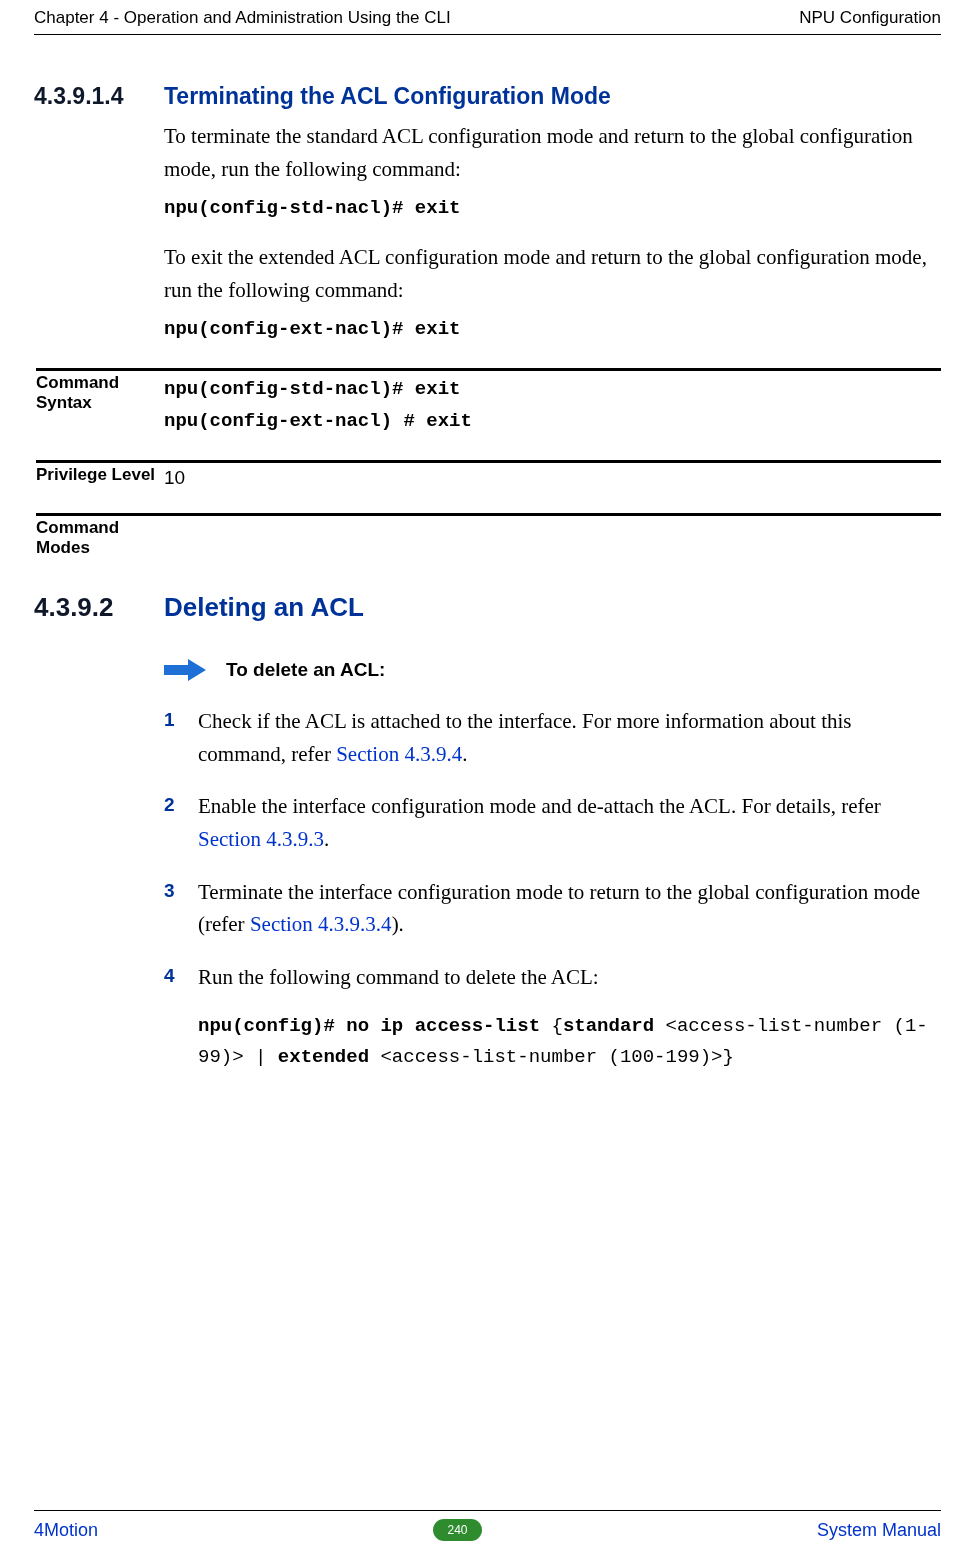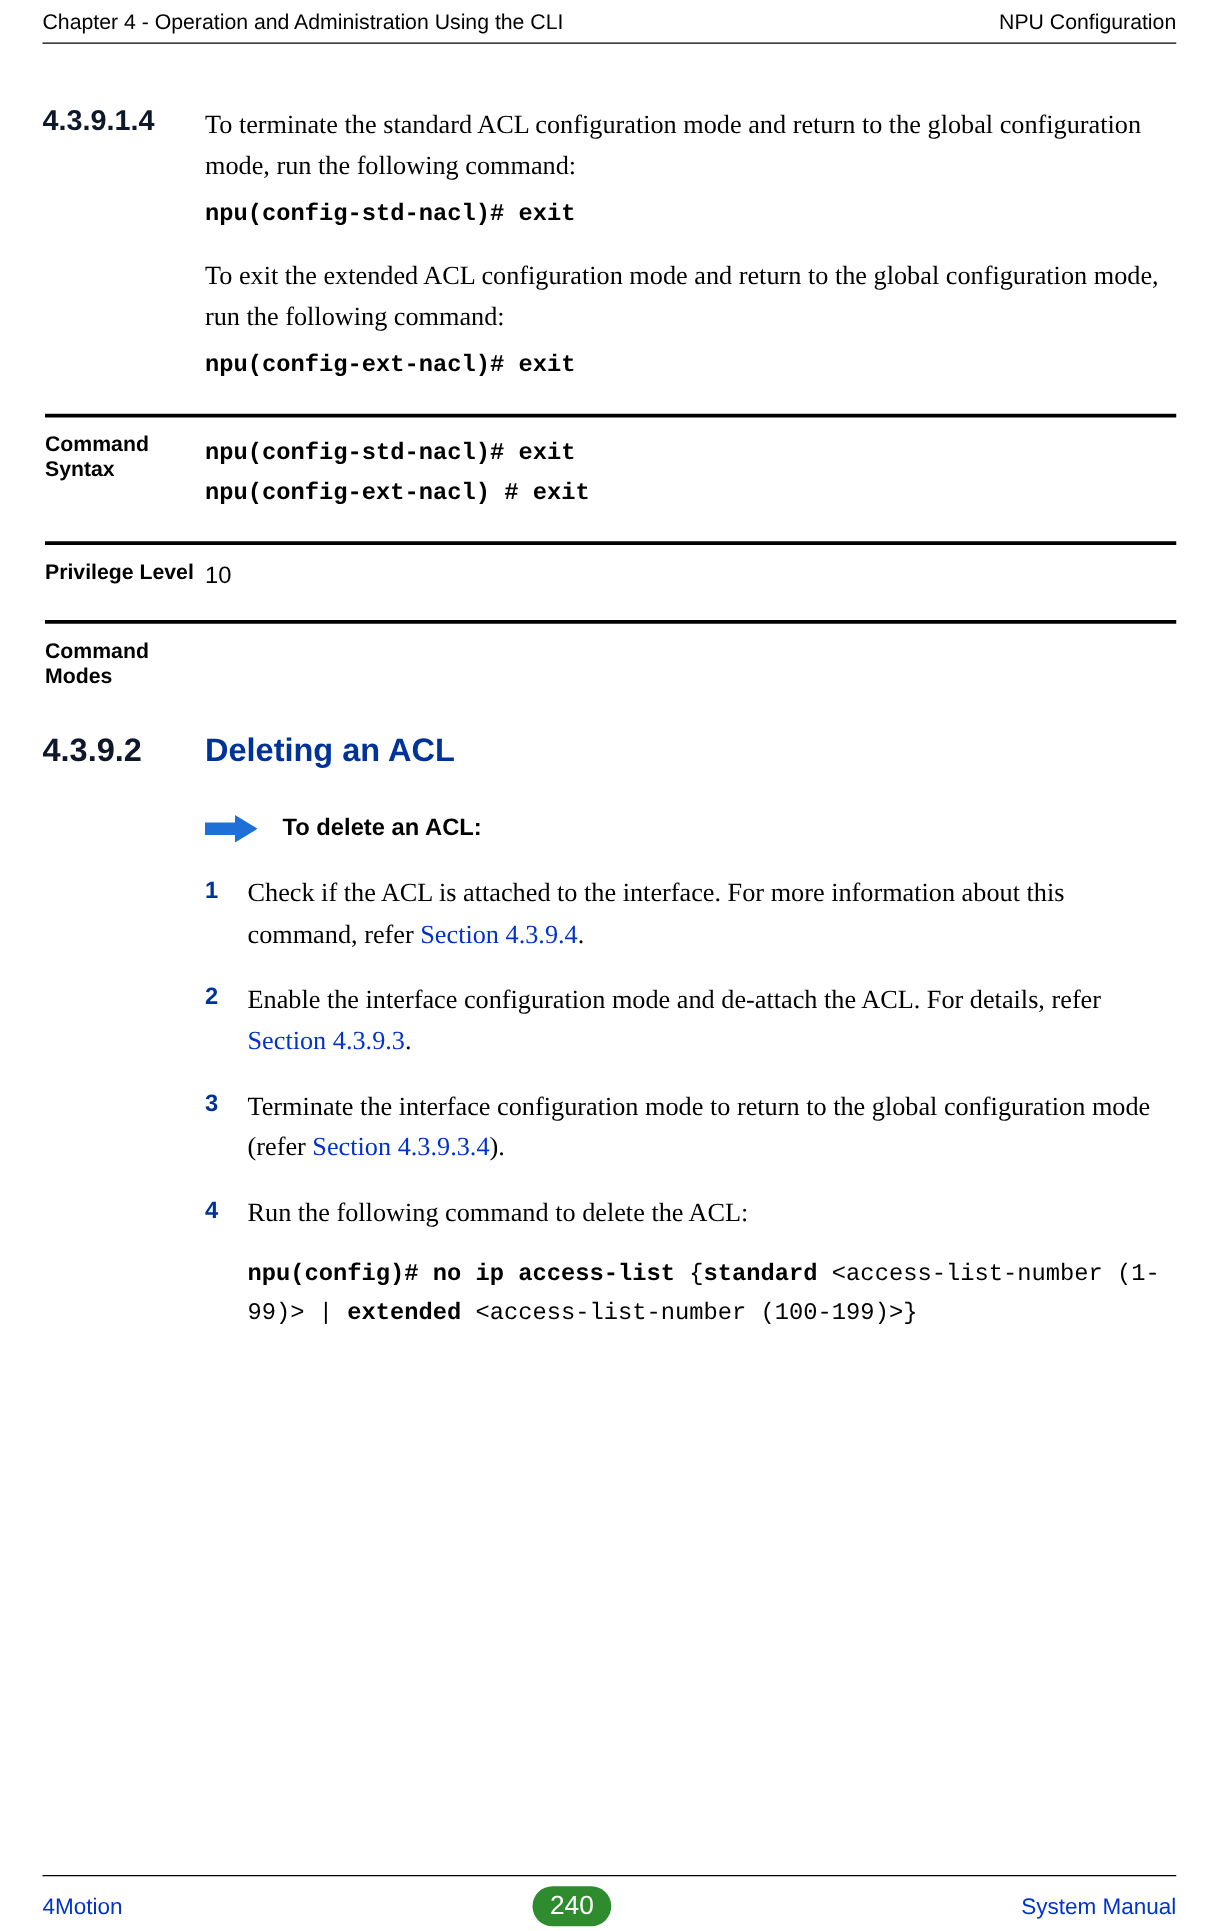--- a/index.html
+++ b/index.html
@@ -72,21 +72,21 @@
     flex: 0 0 128px;
     font-family: Arial, Helvetica, sans-serif;
     font-weight: bold;
     font-size: 17px;
     margin-left: -128px;
     padding-left: 0;
   }
   .info-row-wrap {
     display:flex;
     border-top:3px solid #000;
-    padding:12px 0 22px 0;
+    padding:2px 0 22px 0;
   }
   .info-value {
     font-family: Arial, Helvetica, sans-serif;
     font-size: 19px;
     line-height:1.4;
   }
   .info-value .mono-block {
     font-family: "Courier New", Courier, monospace;
     font-weight: bold;
     font-size: 19px;
@@ -150,36 +150,37 @@
     font-family: Arial, Helvetica, sans-serif;
     font-size: 18px;
     color: #0033cc;
   }
   .page-badge {
     background: #2e8b2e;
     color: #fff;
     border-radius: 16px;
     padding: 4px 14px;
     font-family: Arial, Helvetica, sans-serif;
-    font-size: 21px;
+    font-size: 12px;
   }
 </style>
 </head>
 <body>
 
 <div class="page">
 
   <div class="header">
     <span>Chapter 4 - Operation and Administration Using the CLI</span>
     <span>NPU Configuration</span>
   </div>
 
   <div class="sec-num" style="top:83px;">4.3.9.1.4</div>
 
   <div class="body-col">
+    <h3 class="sec-title">Terminating the ACL Configuration Mode</h3>
     <p class="body">To terminate the standard ACL configuration mode and return to the global configuration mode, run the following command:</p>
     <div class="cmd-line">npu(config-std-nacl)# exit</div>
     <p class="body">To exit the extended ACL configuration mode and return to the global configuration mode, run the following command:</p>
     <div class="cmd-line" style="margin-bottom:28px;">npu(config-ext-nacl)# exit</div>
 
     <div style="margin-left:0;">
       <div class="info-row-wrap" style="margin-left:-128px; padding-left:0;">
         <div class="info-label" style="margin-left:0; padding-left:0; width:128px; flex:0 0 128px;">Command Syntax</div>
         <div class="info-value">
           <div class="mono-block">npu(config-std-nacl)# exit</div>

